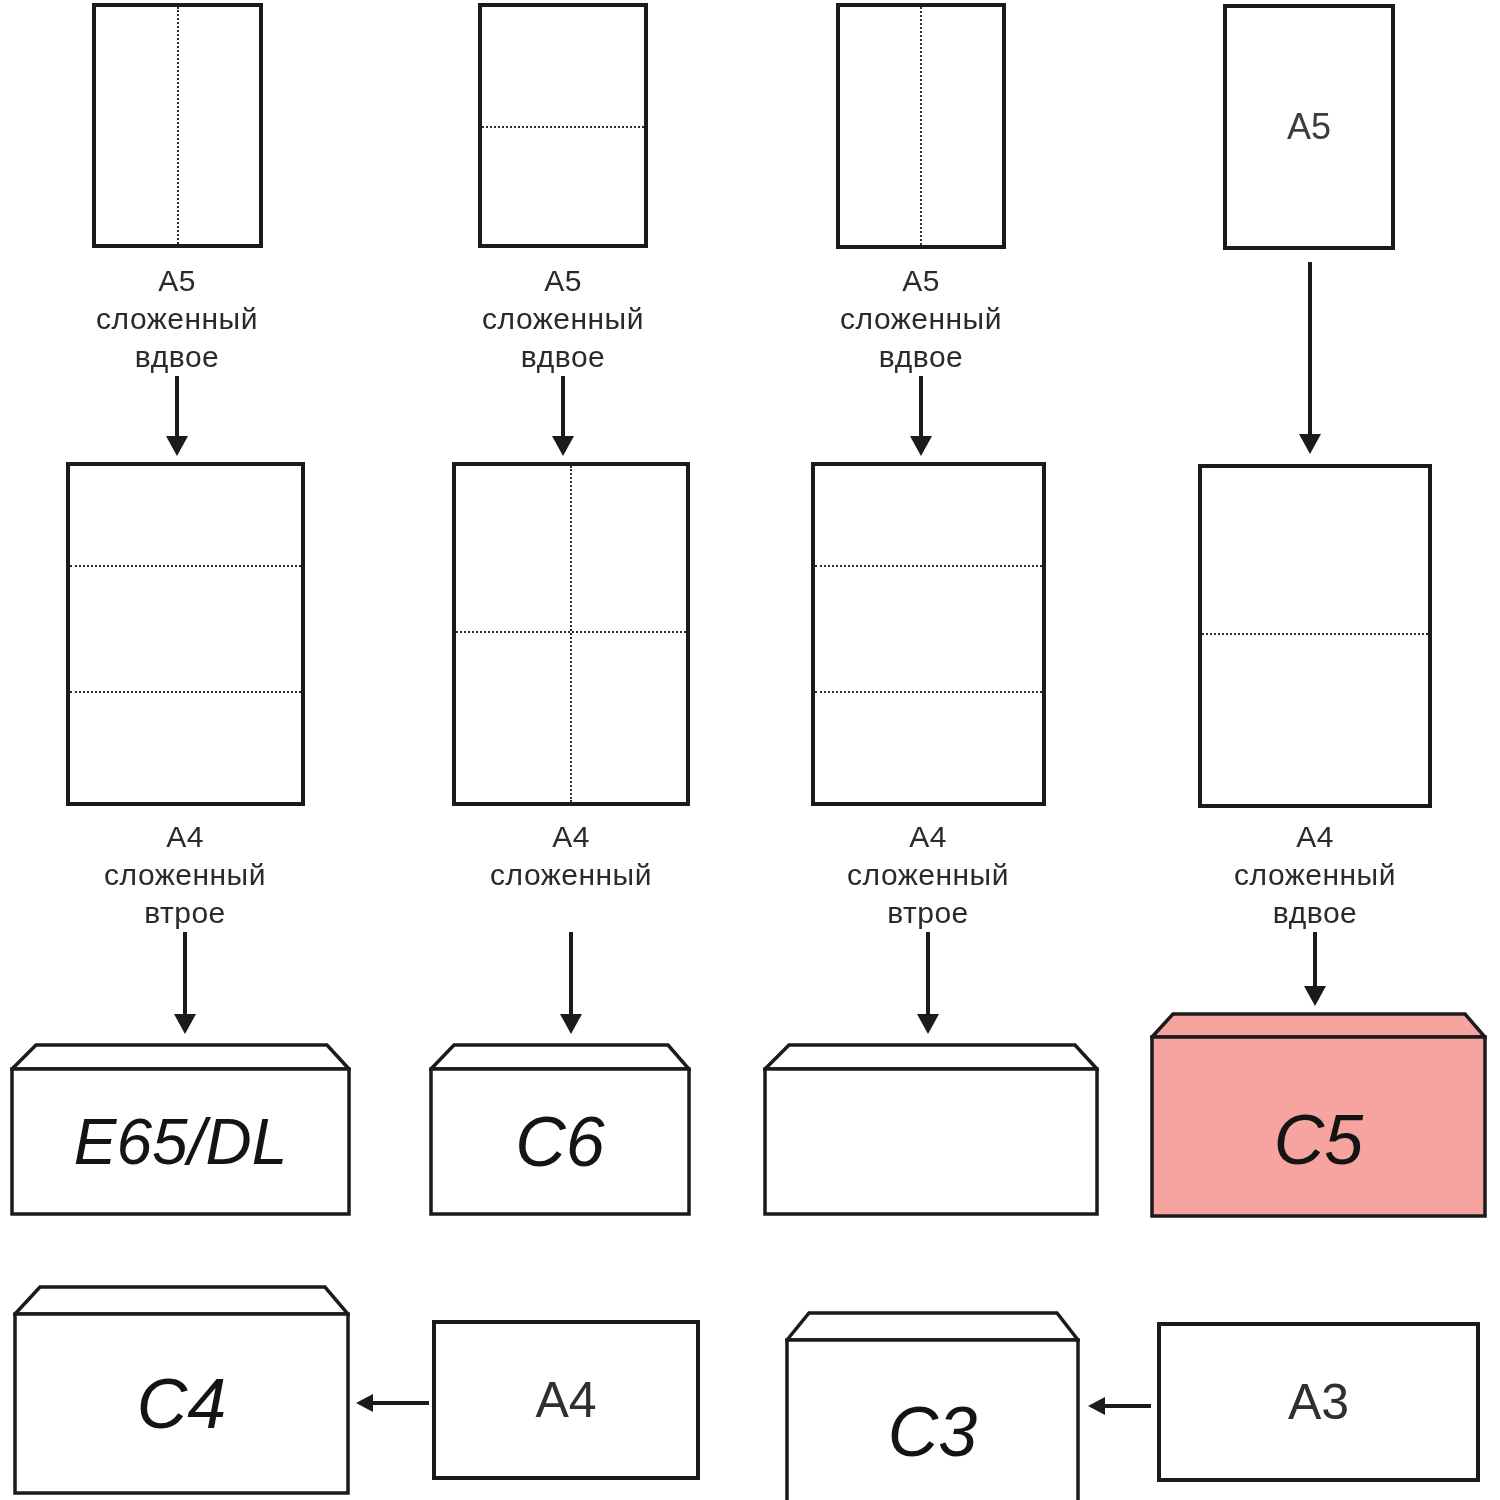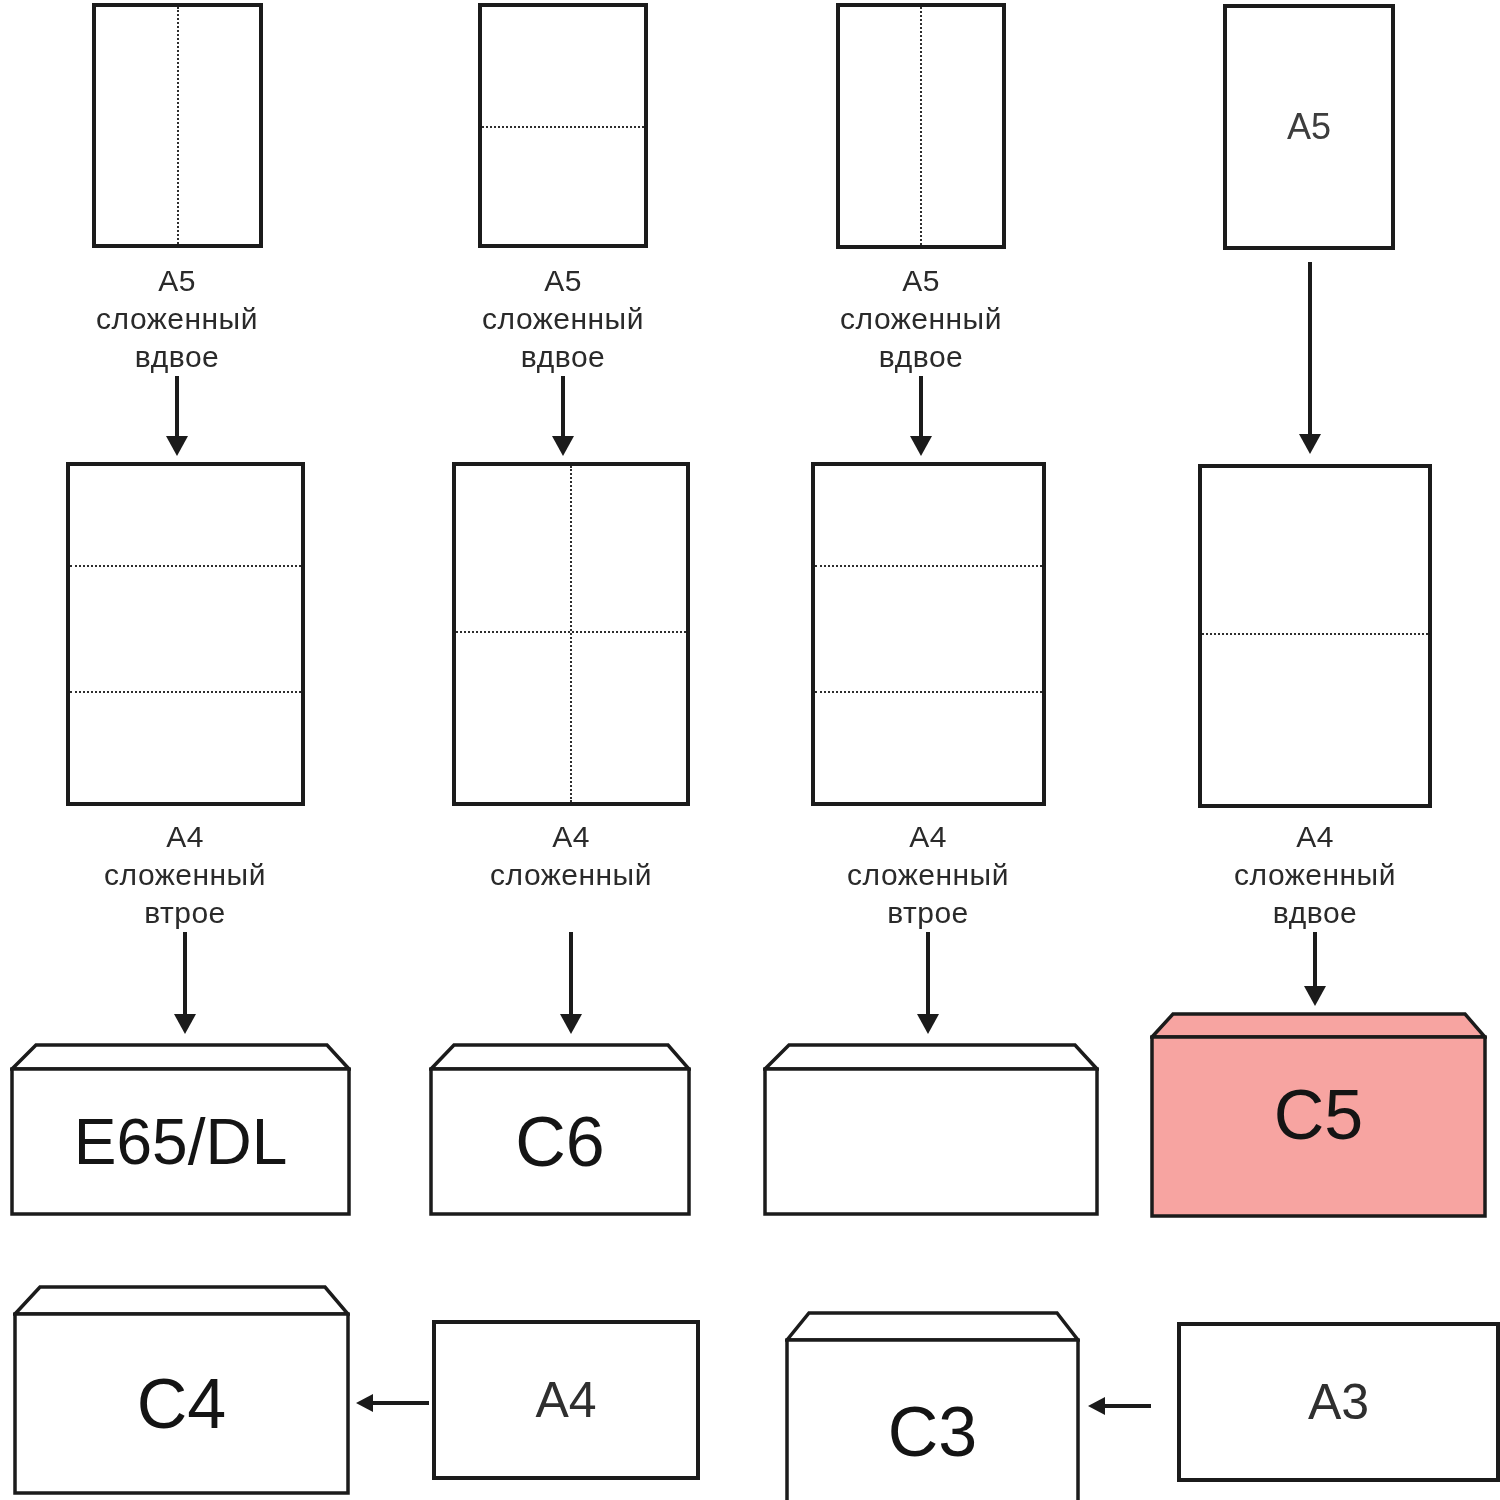--- a/index.html
+++ b/index.html
@@ -59,21 +59,21 @@
     display:flex;align-items:center;
   }
   .arrow-h .head{
     width:0;height:0;
     border-top:9px solid transparent;
     border-bottom:9px solid transparent;
     border-right:17px solid #1b1b1b;
   }
   .arrow-h .shaft{height:3.5px;background:#1b1b1b;}
   
-  .env{position:absolute;}
+  .env{position:absolute;font-style:italic;}
   .env svg{display:block;}
   .env-label{
     position:absolute;left:0;right:0;
     display:flex;align-items:center;justify-content:center;
     font-size:70px;color:#141414;
   }
   .env-label.small{font-size:64px;}
 </style>
 </head>
 <body>
@@ -192,21 +192,21 @@
 </div>
 <div class="arrow-v" style="left:1304px;top:932px;">
   <div class="shaft" style="height:54px;"></div>
     <div class="head"></div>
 </div>
 <div class="env" style="left:1150px;top:1012px;width:337px;height:206px;">
   <svg width="337" height="206" viewBox="0 0 337 206">
     <polygon points="23,2 315,2 335,25 2,25" stroke="#1b1b1b" stroke-width="3.5" fill="#f7a4a1"></polygon>
     <rect x="2" y="25" width="333" height="179" stroke="#1b1b1b" stroke-width="3.5" fill="#f7a4a1"></rect>
   </svg>
-  <div class="env-label" style="top:13px;height:179px;">C5</div>
+  <div class="env-label" style="top:38px;height:179px;">C5</div>
 </div>
 
 <div class="env" style="left:13px;top:1285px;width:337px;height:210px;">
   <svg width="337" height="210" viewBox="0 0 337 210">
     <polygon points="27,2 312,2 335,29 2,29" fill="#ffffff" stroke="#1b1b1b" stroke-width="3.5"></polygon>
     <rect x="2" y="29" width="333" height="179" fill="#ffffff" stroke="#1b1b1b" stroke-width="3.5"></rect>
   </svg>
   <div class="env-label" style="top:29px;height:179px;">C4</div>
 </div>
 <div class="arrow-h" style="left:356px;top:1394px;">
@@ -221,15 +221,15 @@
   <svg width="295" height="214" viewBox="0 0 295 214">
     <polygon points="24,2 272,2 293,29 2,29" fill="#ffffff" stroke="#1b1b1b" stroke-width="3.5"></polygon>
     <rect x="2" y="29" width="291" height="183" fill="#ffffff" stroke="#1b1b1b" stroke-width="3.5"></rect>
   </svg>
   <div class="env-label" style="top:29px;height:183px;">C3</div>
 </div>
 <div class="arrow-h" style="left:1088px;top:1397px;">
   <div class="head"></div>
     <div class="shaft" style="width:46px;"></div>
 </div>
-<div class="sheet" style="left:1157px;top:1322px;width:323px;height:160px;margin-left:20px;">
+<div class="sheet" style="left:1157px;top:1322px;width:323px;height:160px;">
   <div class="sheet-big-label">А3</div>
 </div>
 
 </body></html>

